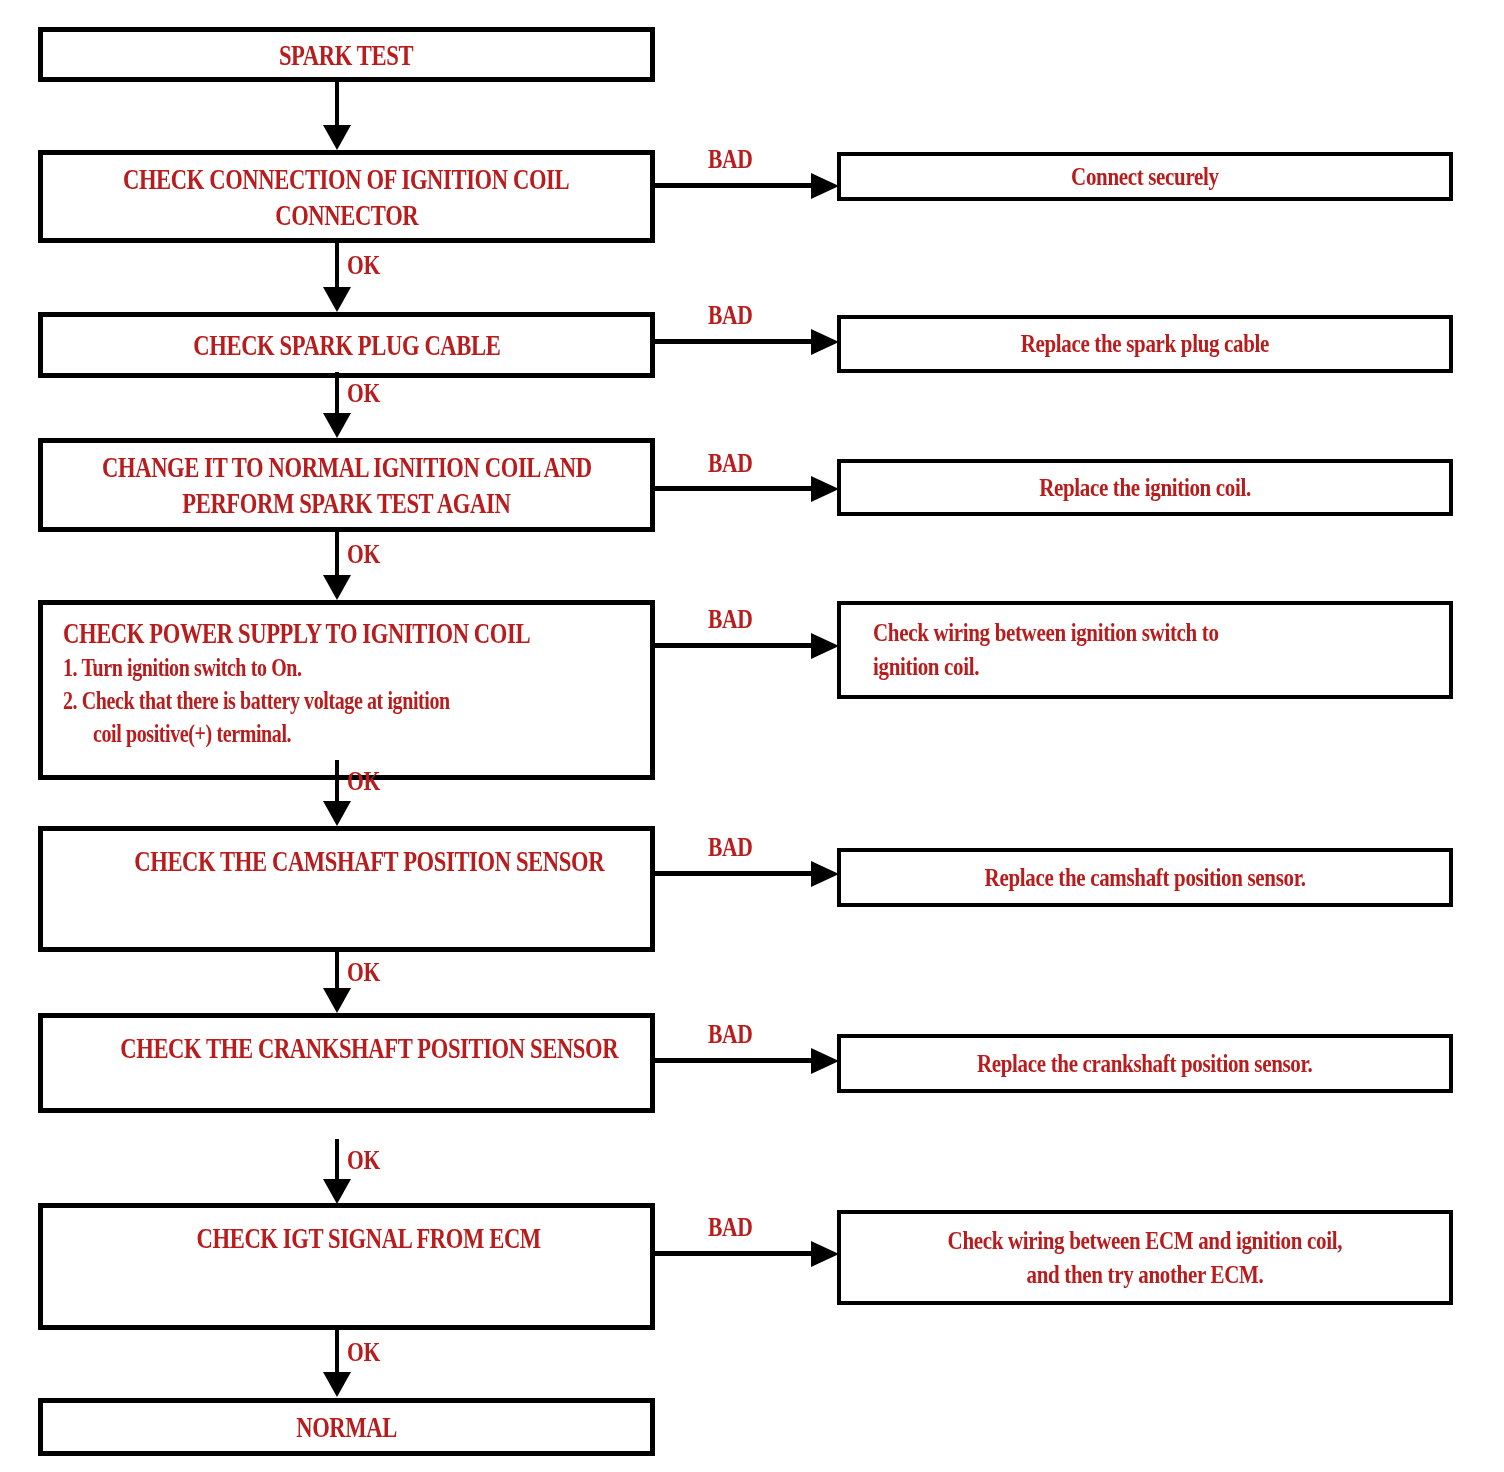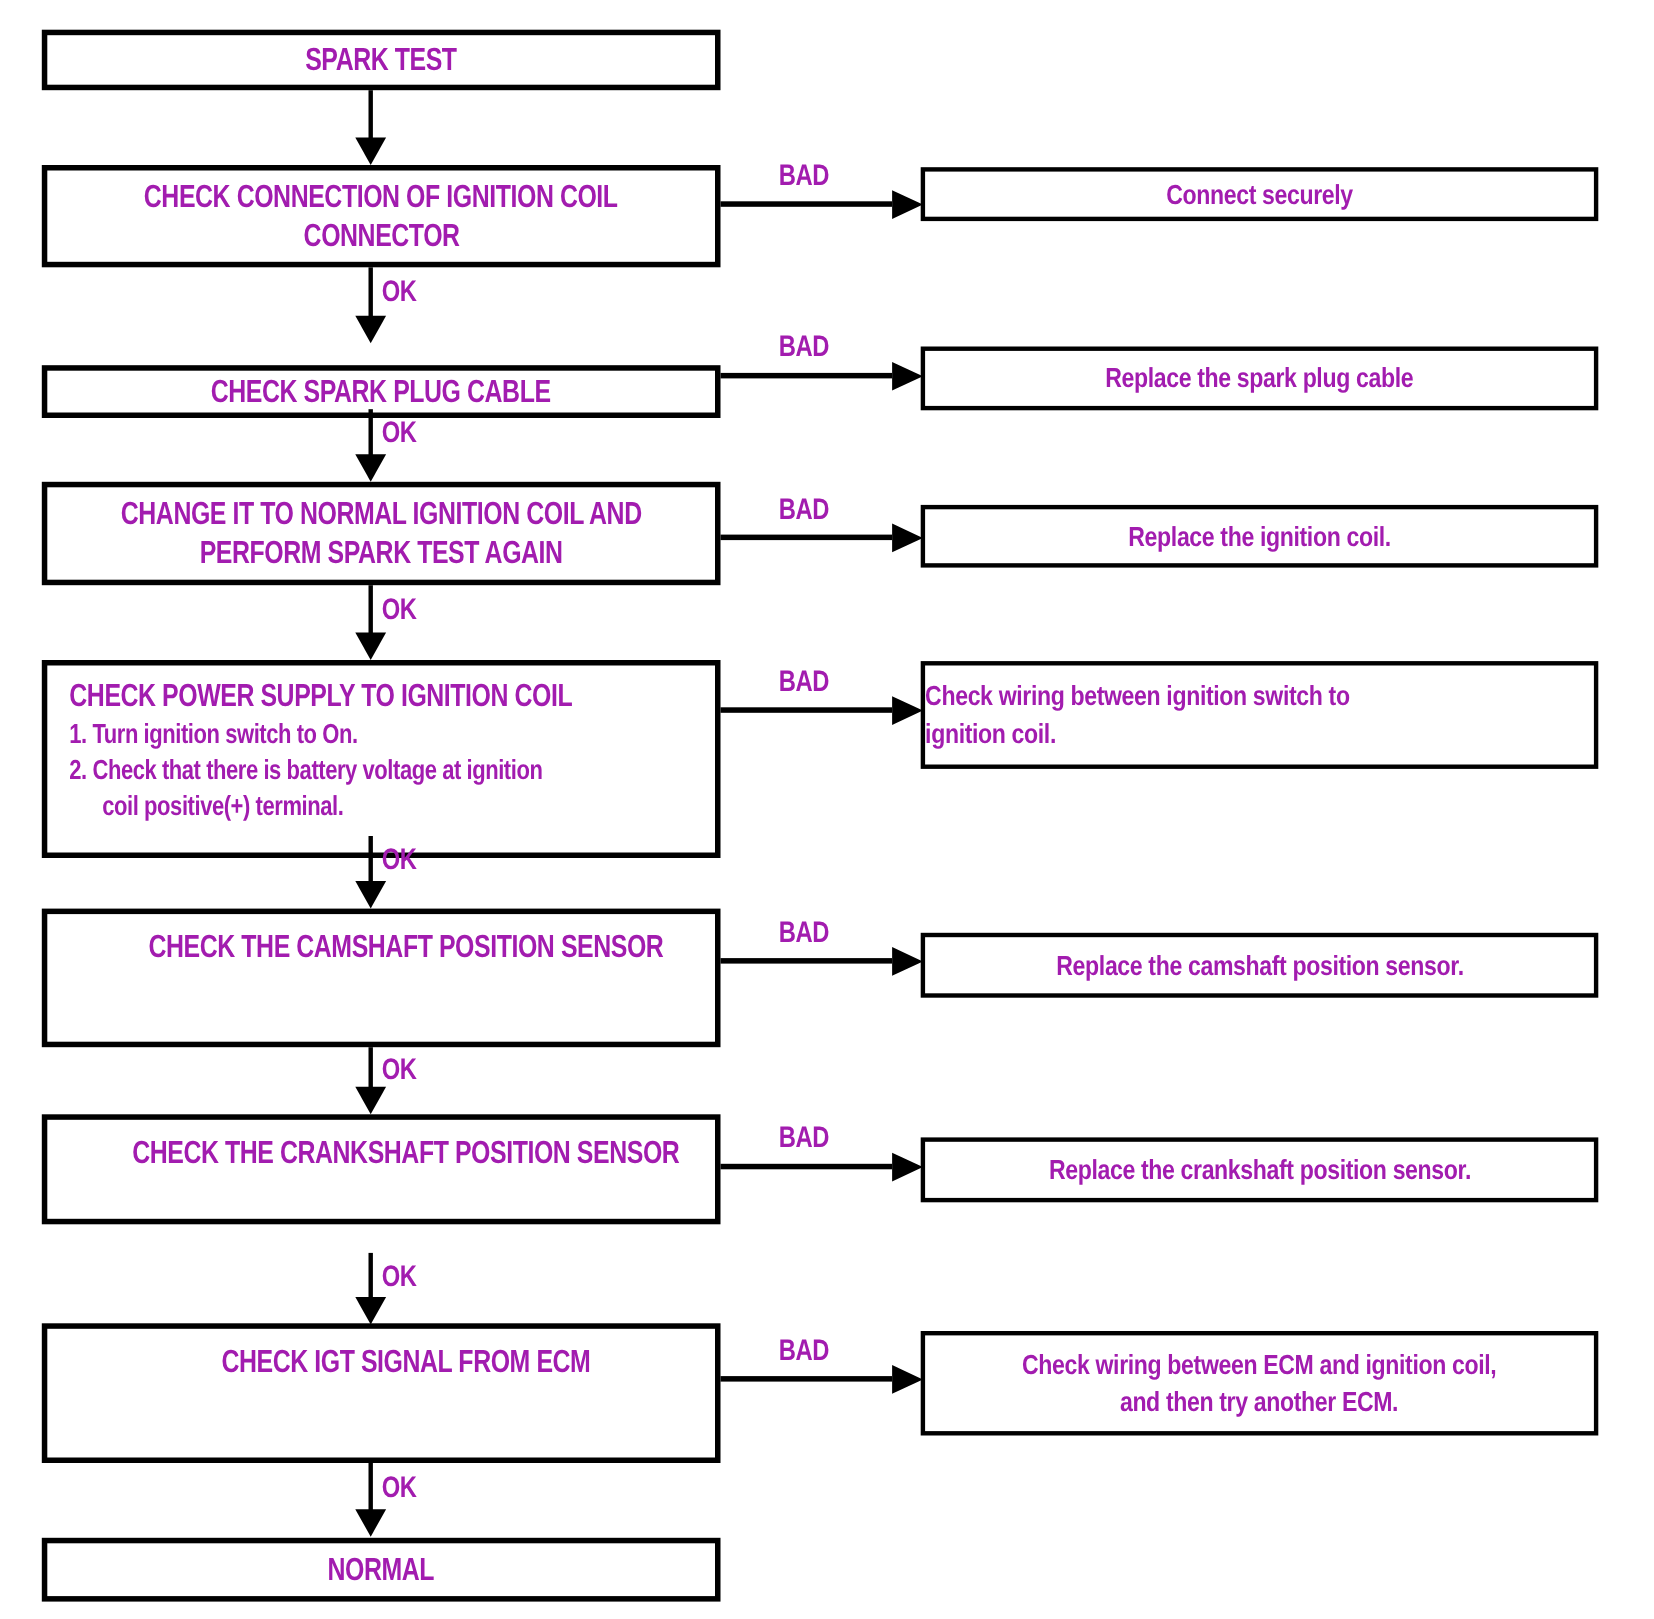--- a/index.html
+++ b/index.html
@@ -1,34 +1,34 @@
 <!DOCTYPE html>
 <html><head>
 <meta charset="utf-8">
 <style>
   html,body{margin:0;padding:0;background:#fff;}
   .canvas{
     position:relative;width:1504px;height:1472px;background:#ffffff;
-    font-family:Liberation Sans, sans-serif;color:#a21caf;overflow:hidden;
+    font-family:Liberation Serif, serif;color:#b91c1c;overflow:hidden;
   }
   
   .node{
     position:absolute;left:38px;width:617px;box-sizing:border-box;
     border:5px solid #000;background:#fff;
     display:flex;flex-direction:column;align-items:center;justify-content:center;
   }
   .node.align-top{justify-content:flex-start;padding-top:12px;padding-left:45px;}
   .node.align-left{align-items:flex-start;padding-left:20px;justify-content:flex-start;padding-top:10px;}
   
   .action{
     position:absolute;left:837px;width:616px;box-sizing:border-box;
     border:4px solid #000;background:#fff;
     display:flex;flex-direction:column;align-items:center;justify-content:center;
   }
-  .action.align-left{align-items:flex-start;}
+  .action.align-left{align-items:flex-start;padding-left:32px;}
   
   .hd{
     font-size:29px;font-weight:700;letter-spacing:-0.5px;line-height:36px;
     white-space:nowrap;transform:scaleX(0.78);transform-origin:center center;
   }
   .bd{
     font-size:25px;font-weight:700;letter-spacing:-0.5px;line-height:33px;
     white-space:nowrap;transform:scaleX(0.80);transform-origin:center center;
   }
   .at{
@@ -59,21 +59,21 @@
 
   <div class="node" style="top:27px;height:55px">
     <div class="hd">SPARK TEST</div>
   </div>
 
   <div class="node" style="top:150px;height:93px">
     <div class="hd">CHECK CONNECTION OF IGNITION COIL</div>
     <div class="hd">CONNECTOR</div>
   </div>
 
-  <div class="node" style="top:332px;height:48px">
+  <div class="node" style="top:312px;height:66px">
     <div class="hd">CHECK SPARK PLUG CABLE</div>
   </div>
 
   <div class="node" style="top:438px;height:94px">
     <div class="hd">CHANGE IT TO NORMAL IGNITION COIL AND</div>
     <div class="hd">PERFORM SPARK TEST AGAIN</div>
   </div>
 
   <div class="node align-left" style="top:600px;height:180px">
     <div class="hd">CHECK POWER SUPPLY TO IGNITION COIL</div>

